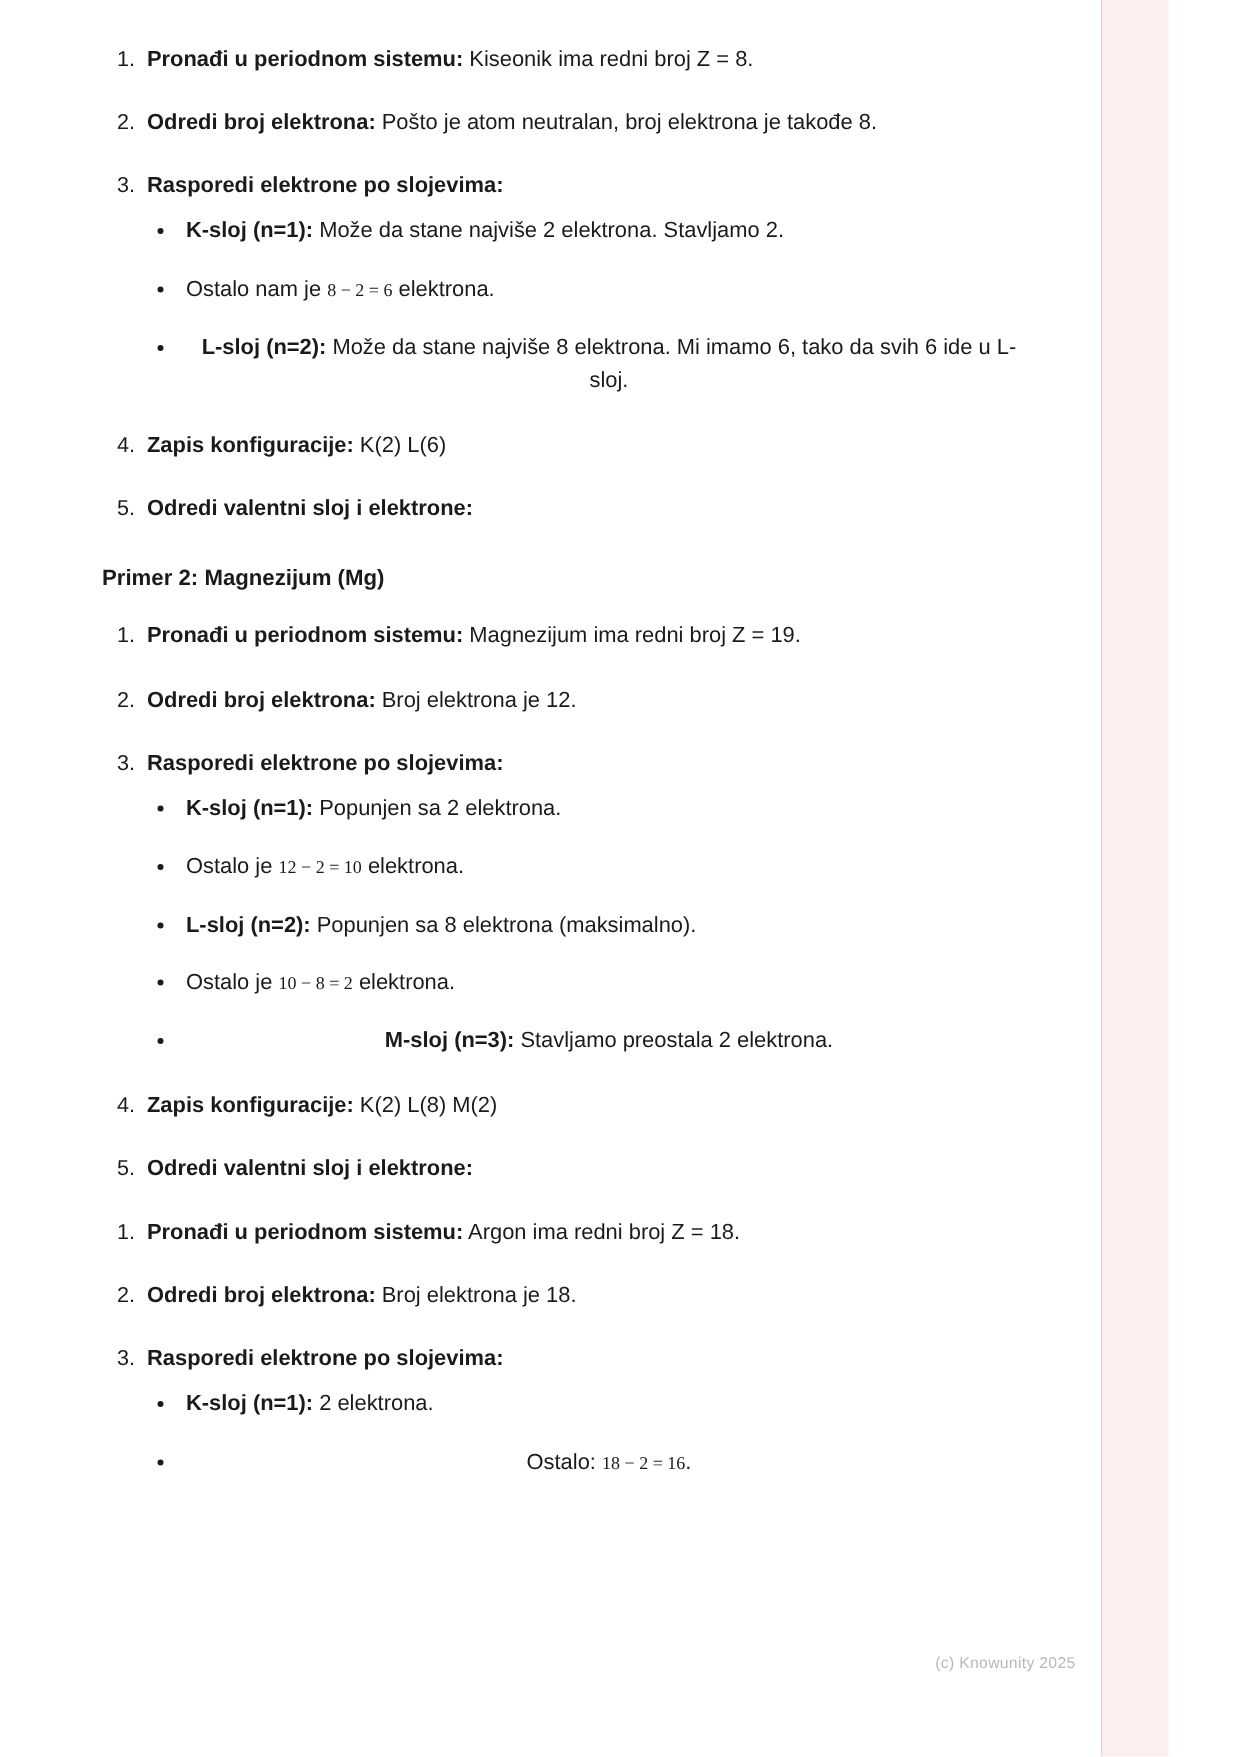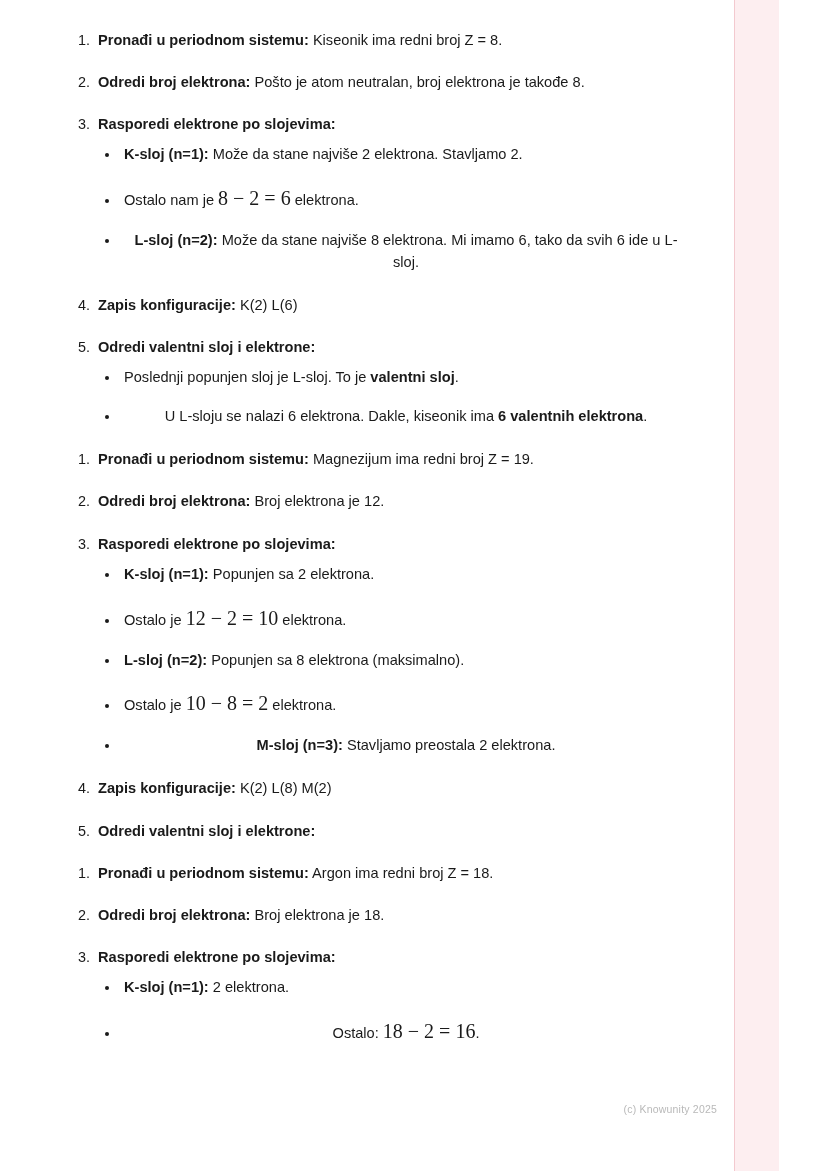--- a/index.html
+++ b/index.html
@@ -77,21 +77,21 @@
   }
   ul.sub > li::marker {
     color: #1a1a1a;
     font-size: 13px;
   }
   b {
     font-weight: bold;
   }
   .math {
     font-family: "Liberation Serif", serif;
-    font-size: 20px;
+    font-size: 12px;
   }
   h3.heading {
     font-size: 14.8px;
     font-weight: bold;
     margin: 28px 0 20px 0;
     color: #1a1a1a;
   }
   .watermark {
     position: absolute;
     right: 95px;
@@ -112,25 +112,23 @@
   <div class="content" id="content">
       <ol class="steps">
         <li><b>Pronađi u periodnom sistemu:</b><span> Kiseonik ima redni broj Z = 8.</span></li>
         <li><b>Odredi broj elektrona:</b><span> Pošto je atom neutralan, broj elektrona je takođe 8.</span></li>
         <li><b>Rasporedi elektrone po slojevima:</b><ul class="sub">
             <li><b>K-sloj (n=1):</b><span> Može da stane najviše 2 elektrona. Stavljamo 2.</span></li>
             <li><span>Ostalo nam je </span><span class="math">8 − 2 = 6</span><span> elektrona.</span></li>
             <li><b>L-sloj (n=2):</b><span> Može da stane najviše 8 elektrona. Mi imamo 6, tako da svih 6 ide u L-sloj.</span></li>
           </ul></li>
         <li><b>Zapis konfiguracije:</b><span> K(2) L(6)</span></li>
-        <li><b>Odredi valentni sloj i elektrone:</b><ul class="sub">
-            <li><span>Poslednji popunjen sloj je L-sloj. To je </span><b>valentni sloj</b><span>.</span></li>
-            <li><span>U L-sloju se nalazi 6 elektrona. Dakle, kiseonik ima </span><b>6 valentnih elektrona</b><span>.</span></li>
-          </ul></li>
+        <li><b>Odredi valentni sloj i elektrone:</b></li>
       </ol>
+      <h3 class="heading">Primer 2: Magnezijum (Mg)</h3>
       <ol class="steps">
         <li><b>Pronađi u periodnom sistemu:</b><span> Magnezijum ima redni broj Z = 19.</span></li>
         <li><b>Odredi broj elektrona:</b><span> Broj elektrona je 12.</span></li>
         <li><b>Rasporedi elektrone po slojevima:</b><ul class="sub">
             <li><b>K-sloj (n=1):</b><span> Popunjen sa 2 elektrona.</span></li>
             <li><span>Ostalo je </span><span class="math">12 − 2 = 10</span><span> elektrona.</span></li>
             <li><b>L-sloj (n=2):</b><span> Popunjen sa 8 elektrona (maksimalno).</span></li>
             <li><span>Ostalo je </span><span class="math">10 − 8 = 2</span><span> elektrona.</span></li>
             <li><b>M-sloj (n=3):</b><span> Stavljamo preostala 2 elektrona.</span></li>
           </ul></li>

